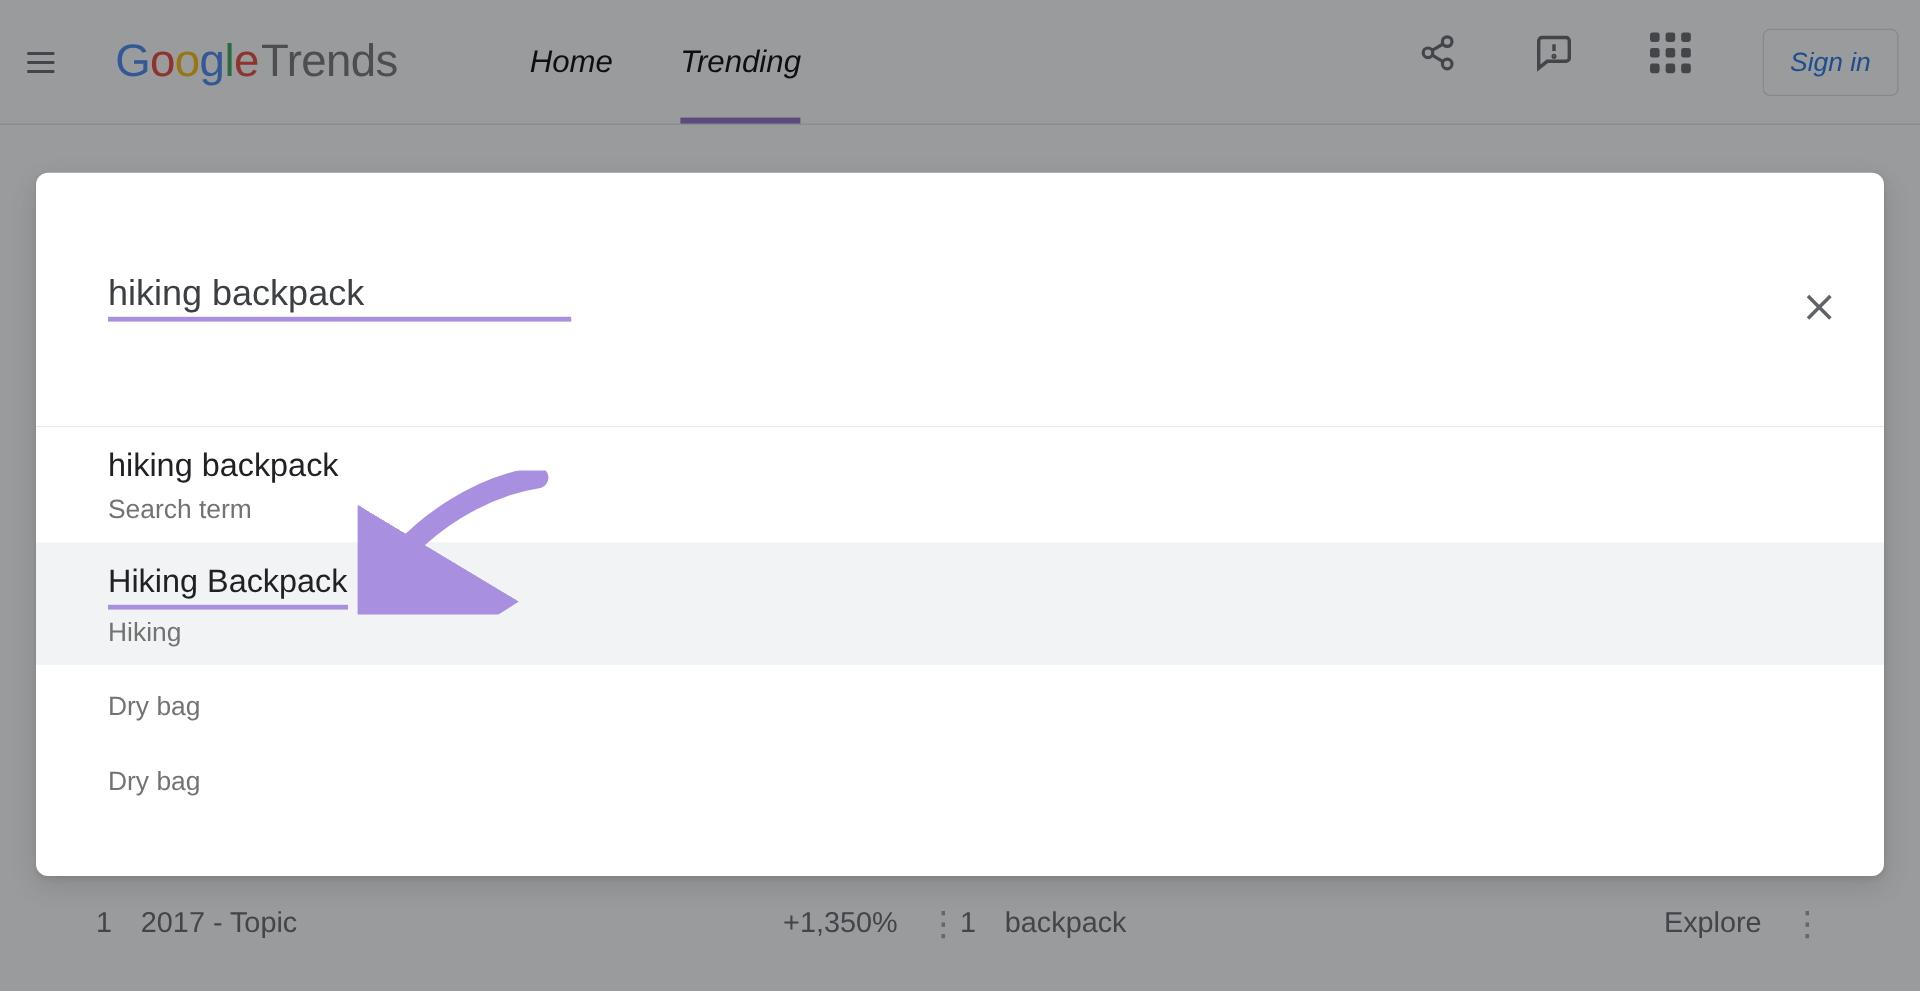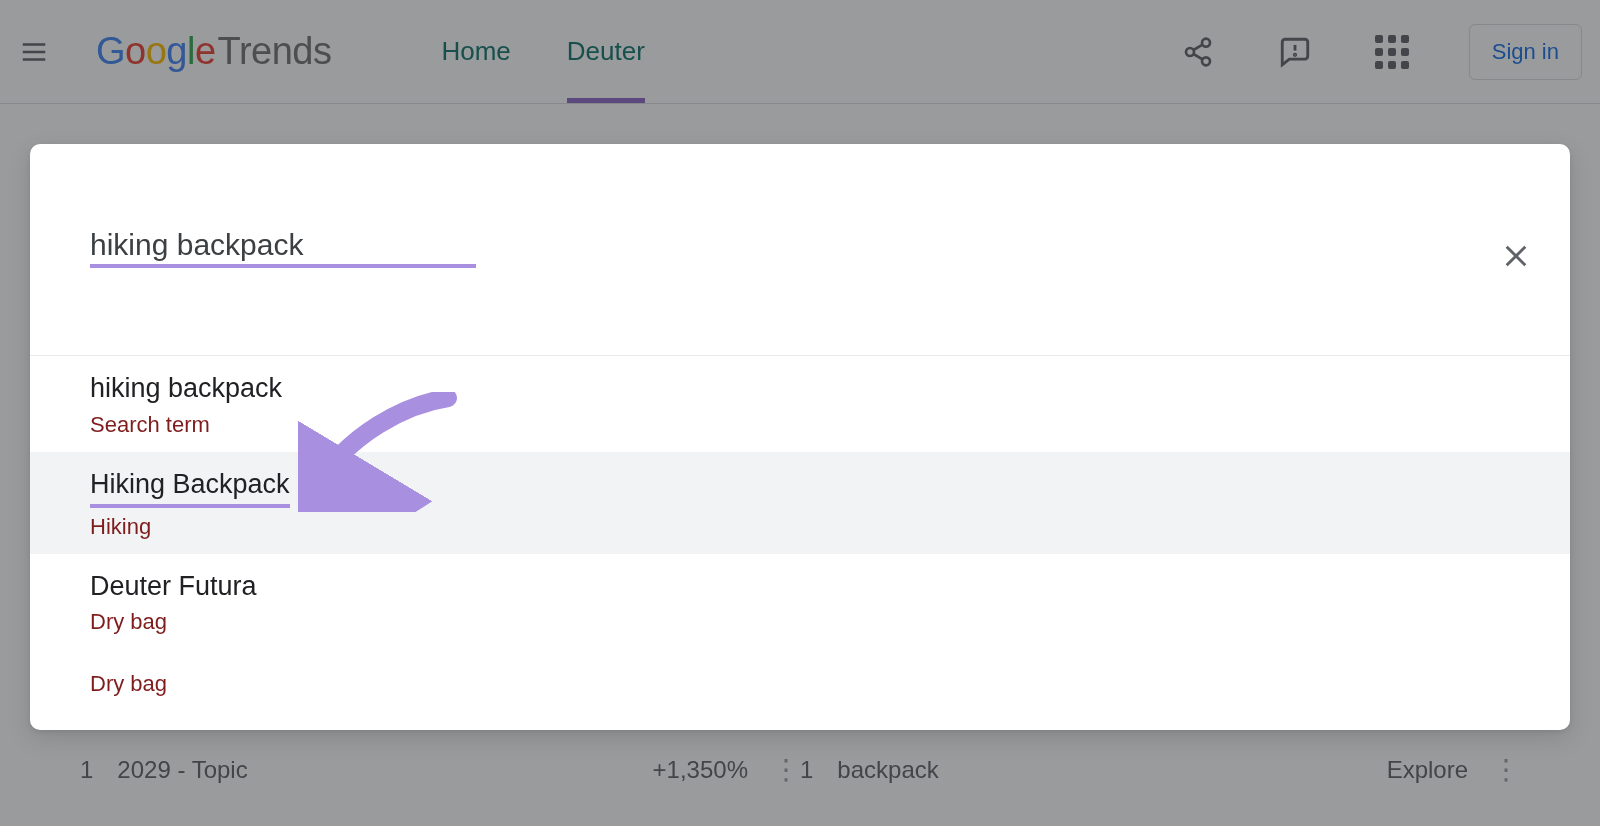--- a/index.html
+++ b/index.html
@@ -44,38 +44,40 @@
   nav.mainnav {
     display:flex;
     gap: 56px;
     margin-left: 110px;
     height:100%;
     align-items: stretch;
   }
   nav.mainnav .navitem {
     display:flex;align-items:center;
     font-size: 26px;
-    color:#0f766e;
+    color:#000000;
     cursor:pointer;
     position:relative;
+    font-style:italic;
   }
   nav.mainnav .navitem.active::after{
     content:"";
     position:absolute;
     left:0;right:0;bottom:0;
     height:5px;
     background:#8e6cc9;
   }
 
   .topbar-right{
     margin-left:auto;
     display:flex;
-    align-items:center;
+    align-items:flex-start;
     gap: 57px;
     color:#5f6368;
+    font-style:italic;
   }
   .icon-btn{width:40px;height:40px;display:flex;align-items:center;justify-content:center;cursor:pointer;}
   .apps-grid{
     display:grid;grid-template-columns:repeat(3,8px);grid-template-rows:repeat(3,8px);gap:5px;
   }
   .apps-grid span{width:8px;height:8px;background:#5f6368;border-radius:2px;}
   .signin{
     border:1px solid #dadce0;
     border-radius:6px;
     padding:14px 22px;
@@ -148,21 +150,21 @@
     padding:16px 60px 14px 60px;
     cursor:pointer;
   }
   .sugg .title{
     font-size:27px;
     color:#202124;
     line-height:1.25;
   }
   .sugg .subtitle{
     font-size:22px;
-    color:#7f1d1d;
+    color:#737373;
     margin-top:6px;
   }
   .sugg.highlight{
     background:#f1f3f4;
   }
   .sugg.highlight .title{
     display:inline-block;
     border-bottom:4px solid #a98fe0;
     padding-bottom:2px;
   }
@@ -194,21 +196,21 @@
         <span class="g2">o</span>
         <span class="g3">o</span>
         <span class="g4">g</span>
         <span class="g5">l</span>
         <span class="g6">e</span>
       <span class="trends">Trends</span>
     </div>
 
     <nav class="mainnav">
       <div class="navitem">Home</div>
-      <div class="navitem active">Deuter</div>
+      <div class="navitem active">Trending</div>
     </nav>
 
     <div class="topbar-right">
       <div class="icon-btn">
         <svg width="32" height="32" viewBox="0 0 24 24" fill="none" stroke="currentColor" stroke-width="2">
           <circle cx="18" cy="5" r="3"></circle>
             <circle cx="6" cy="12" r="3"></circle>
             <circle cx="18" cy="19" r="3"></circle>
           <line x1="8.6" y1="10.5" x2="15.4" y2="6.5"></line>
             <line x1="8.6" y1="13.5" x2="15.4" y2="17.5"></line>
@@ -234,21 +236,21 @@
             <span></span>
         </div>
       </div>
       <div class="signin">Sign in</div>
     </div>
   </header>
 
   <div class="bg-row">
     <div class="col">
       <span class="rank">1</span>
-      <span>2029 - Topic</span>
+      <span>2017 - Topic</span>
       <span style="margin-left:auto">+1,350%</span>
       <span class="dots">⋮</span>
     </div>
     <div class="col">
       <span class="rank">1</span>
       <span>backpack</span>
       <span style="margin-left:auto">Explore</span>
       <span class="dots">⋮</span>
     </div>
   </div>
@@ -271,21 +273,20 @@
     <div class="suggestions">
       <div class="sugg">
         <div class="title">hiking backpack</div>
         <div class="subtitle">Search term</div>
       </div>
       <div class="sugg highlight">
         <div class="title">Hiking Backpack</div>
         <div class="subtitle">Hiking</div>
       </div>
       <div class="sugg">
-        <div class="title">Deuter Futura</div>
         <div class="subtitle">Dry bag</div>
       </div>
       <div class="sugg">
         <div class="subtitle">Dry bag</div>
       </div>
     </div>
   </div>
 
   <svg class="arrow" viewBox="0 0 160 120">
     <defs>

